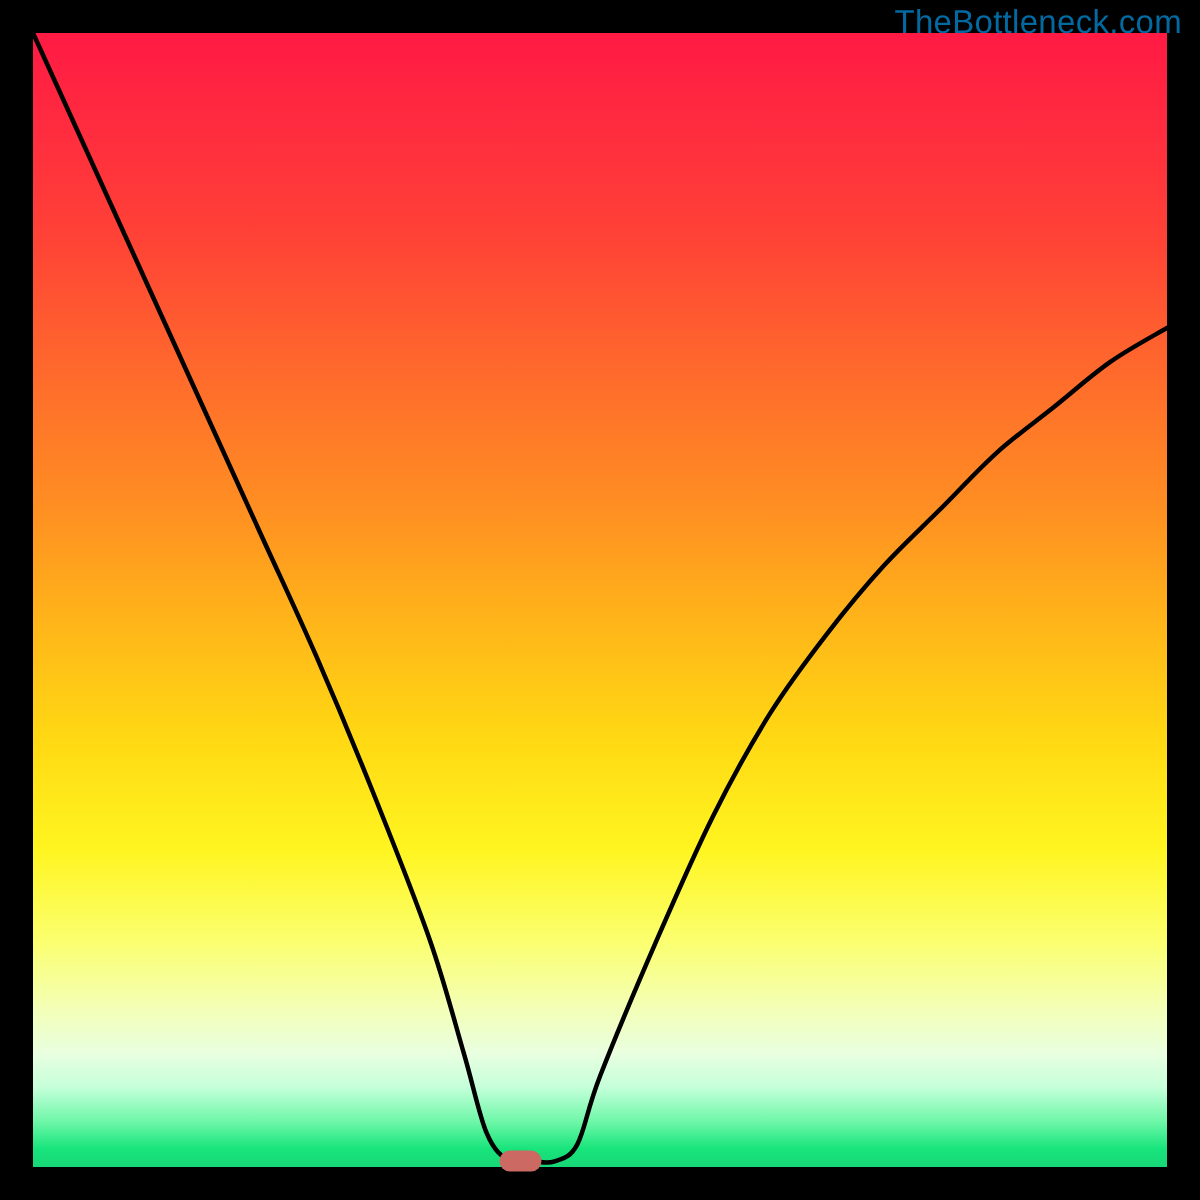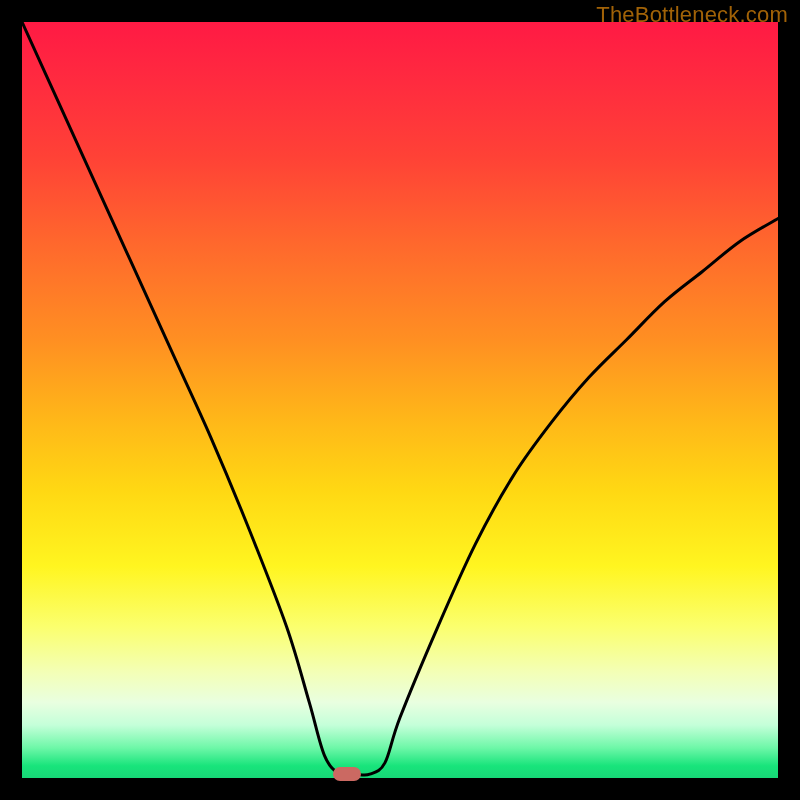--- a/index.html
+++ b/index.html
@@ -40,21 +40,21 @@
       #18e47b 98.4%,
       #17d777 100%
     );
   }
   .watermark {
     position: absolute;
     top: 2px;
     right: 12px;
     font-size: 22px;
     font-weight: 500;
-    color: #a16207;
+    color: #0369a1;
     letter-spacing: 0.2px;
     user-select: none;
     text-align: center;
   }
   svg.curve {
     position: absolute;
     left: 0;
     top: 0;
     width: 756px;
     height: 756px;

